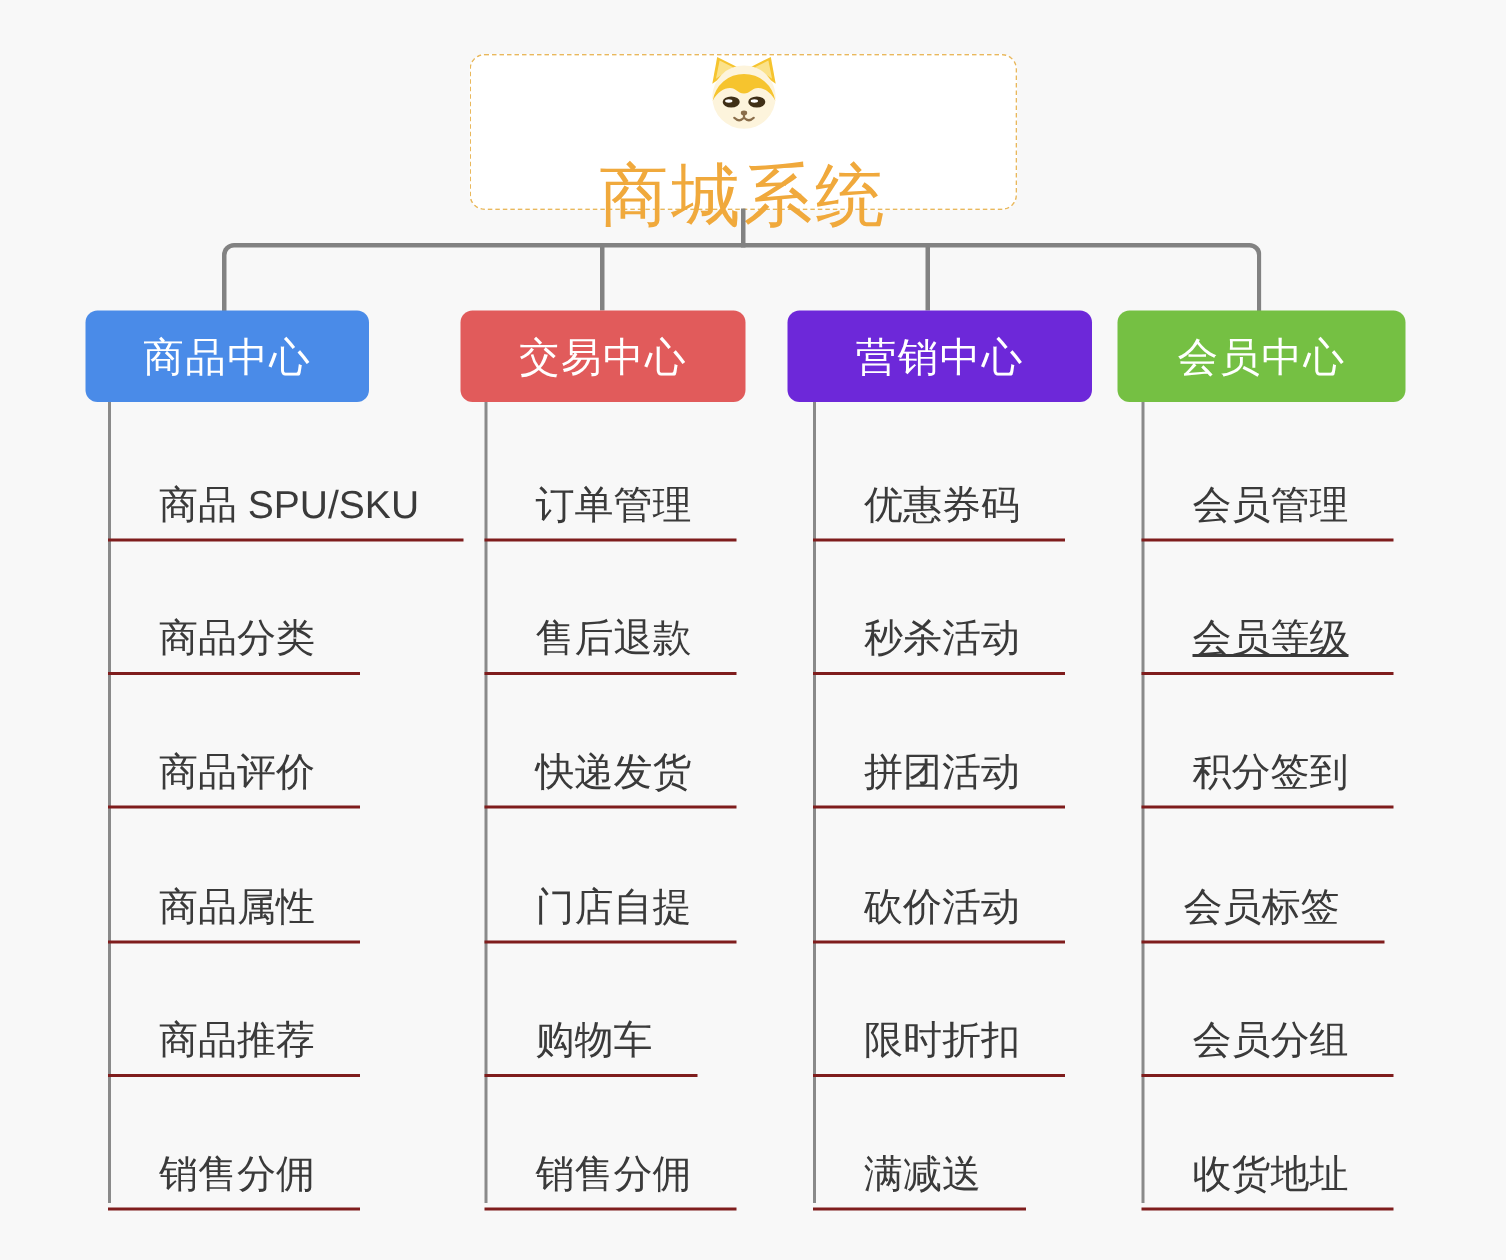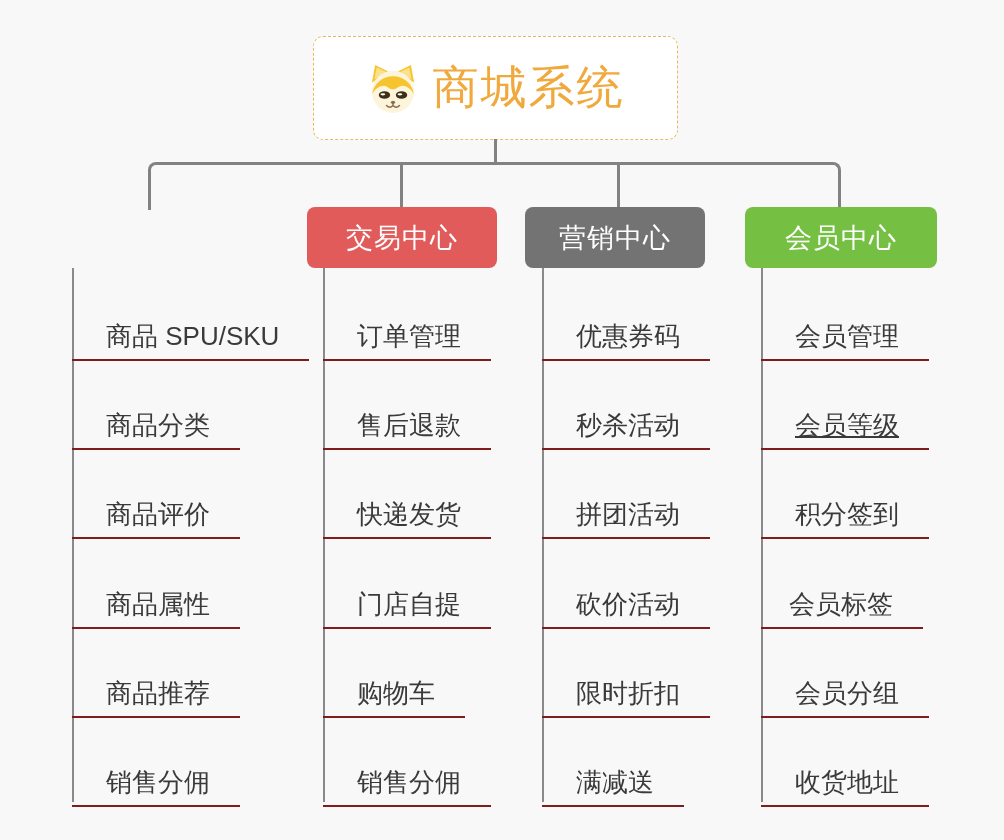--- a/index.html
+++ b/index.html
@@ -7,22 +7,22 @@
     width:1004px;height:840px;position:relative;overflow:hidden;
     background:#F8F8F8;
     font-family:"Liberation Sans","DejaVu Sans",sans-serif;
   }
   .canvas{position:absolute;inset:0;}
 
   
   .root-node{
     position:absolute;left:313px;top:36px;width:365px;height:104px;
     background:#FFFFFF;border:1px dashed #E9B85C;border-radius:10px;
-    display:flex;align-items:center;justify-content:center;gap:14px;
-    box-sizing:border-box;cursor:pointer;
+    display:flex;align-items:center;gap:14px;
+    box-sizing:border-box;cursor:pointer;flex-direction:column;
   }
   .root-title{
     font-size:46px;color:#F0A93C;letter-spacing:2px;white-space:nowrap;
   }
   .root-icon{width:52px;height:49px;flex:0 0 auto;}
 
   
   .line{position:absolute;background:#828282;}
   .bracket{
     position:absolute;left:148px;top:162px;width:687px;height:45px;
@@ -70,24 +70,27 @@
       </svg>
     </span>
     <span class="root-title">商城系统</span>
   </div>
 
   <div class="line" style="left:494px;top:139px;width:3px;height:26px;"></div>
   <div class="bracket"></div>
   <div class="line" style="left:400px;top:164px;width:3px;height:43px;"></div>
   <div class="line" style="left:617px;top:164px;width:3px;height:43px;"></div>
 
+  <div class="branch-head" style="left: 57px; width: 189px; background: rgb(74, 139, 232);">
+    <span>商品中心</span>
+  </div>
   <div class="branch-head" style="left: 307px; width: 190px; background: rgb(225, 91, 91);">
     <span>交易中心</span>
   </div>
-  <div class="branch-head" style="left: 525px; width: 180px; background: #737373;">
+  <div class="branch-head" style="left: 525px; width: 203px; background: #6d28d9;">
     <span>营销中心</span>
   </div>
   <div class="branch-head" style="left: 745px; width: 192px; background: rgb(117, 192, 67);">
     <span>会员中心</span>
   </div>
 
   <div id="leaves">
       <div class="trunk" style="left: 72px; top: 268px; height: 534px;"></div>
       <div class="leaf" style="left: 72px; top: 312px;">商品 SPU/SKU</div>
       <div class="leaf" style="left: 72px; top: 401px;">商品分类</div>

